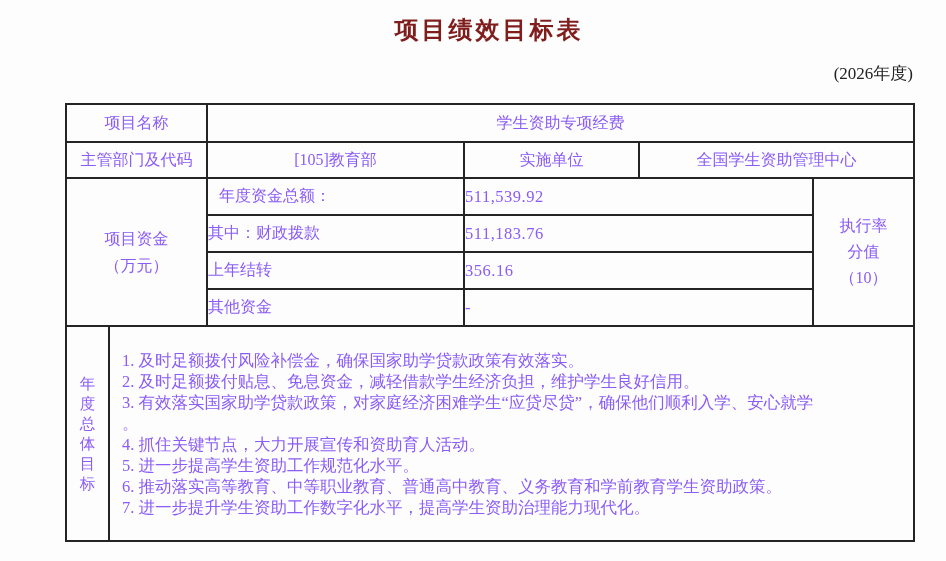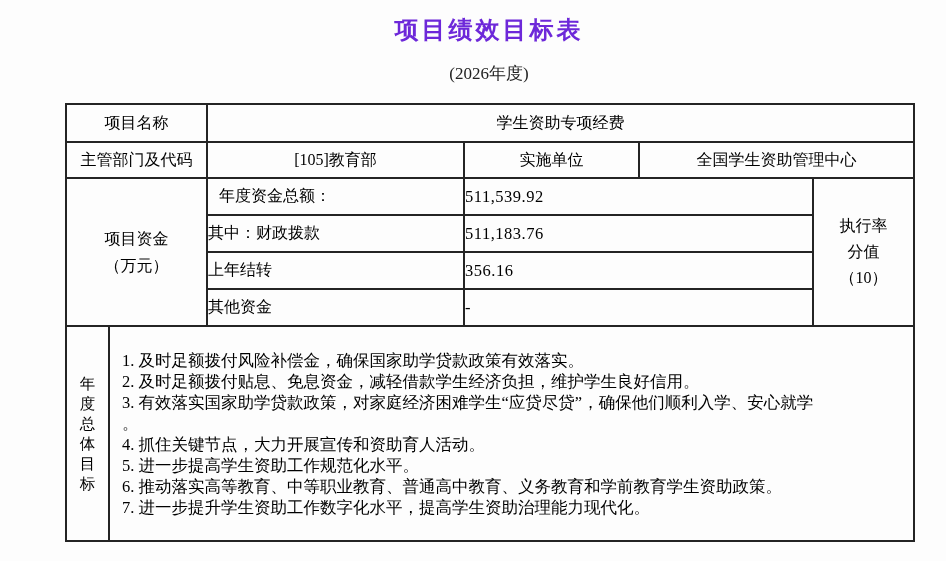--- a/index.html
+++ b/index.html
@@ -10,37 +10,37 @@
     color: #1c1c1c;
     overflow: hidden;
   }
   .doc-title {
     position: absolute;
     left: 65px; top: 14px; width: 848px;
     text-align: center;
     font-size: 24px;
     font-weight: bold;
     letter-spacing: 3px;
-    color: #6d28d9;
+    color: #7f1d1d;
   }
   .doc-subtitle {
     position: absolute;
     left: 65px; top: 62px; width: 848px;
-    text-align: center;
+    text-align: right;
     font-size: 17px;
     color: #222;
   }
   table.perf {
     position: absolute;
     left: 65px; top: 103px;
     width: 848px;
     border-collapse: collapse;
     table-layout: fixed;
     font-size: 16px;
-    color: #000000;
+    color: #8b5cf6;
   }
   table.perf td, table.perf th {
     border: 2px solid #242424;
     font-weight: normal;
     vertical-align: middle;
     overflow: visible;
   }
   .center { text-align: center; }
   .right  { text-align: left; padding-right: 16px; }
   .left   { text-align: left;  padding-left: 11px; margin-left: 28px; }

